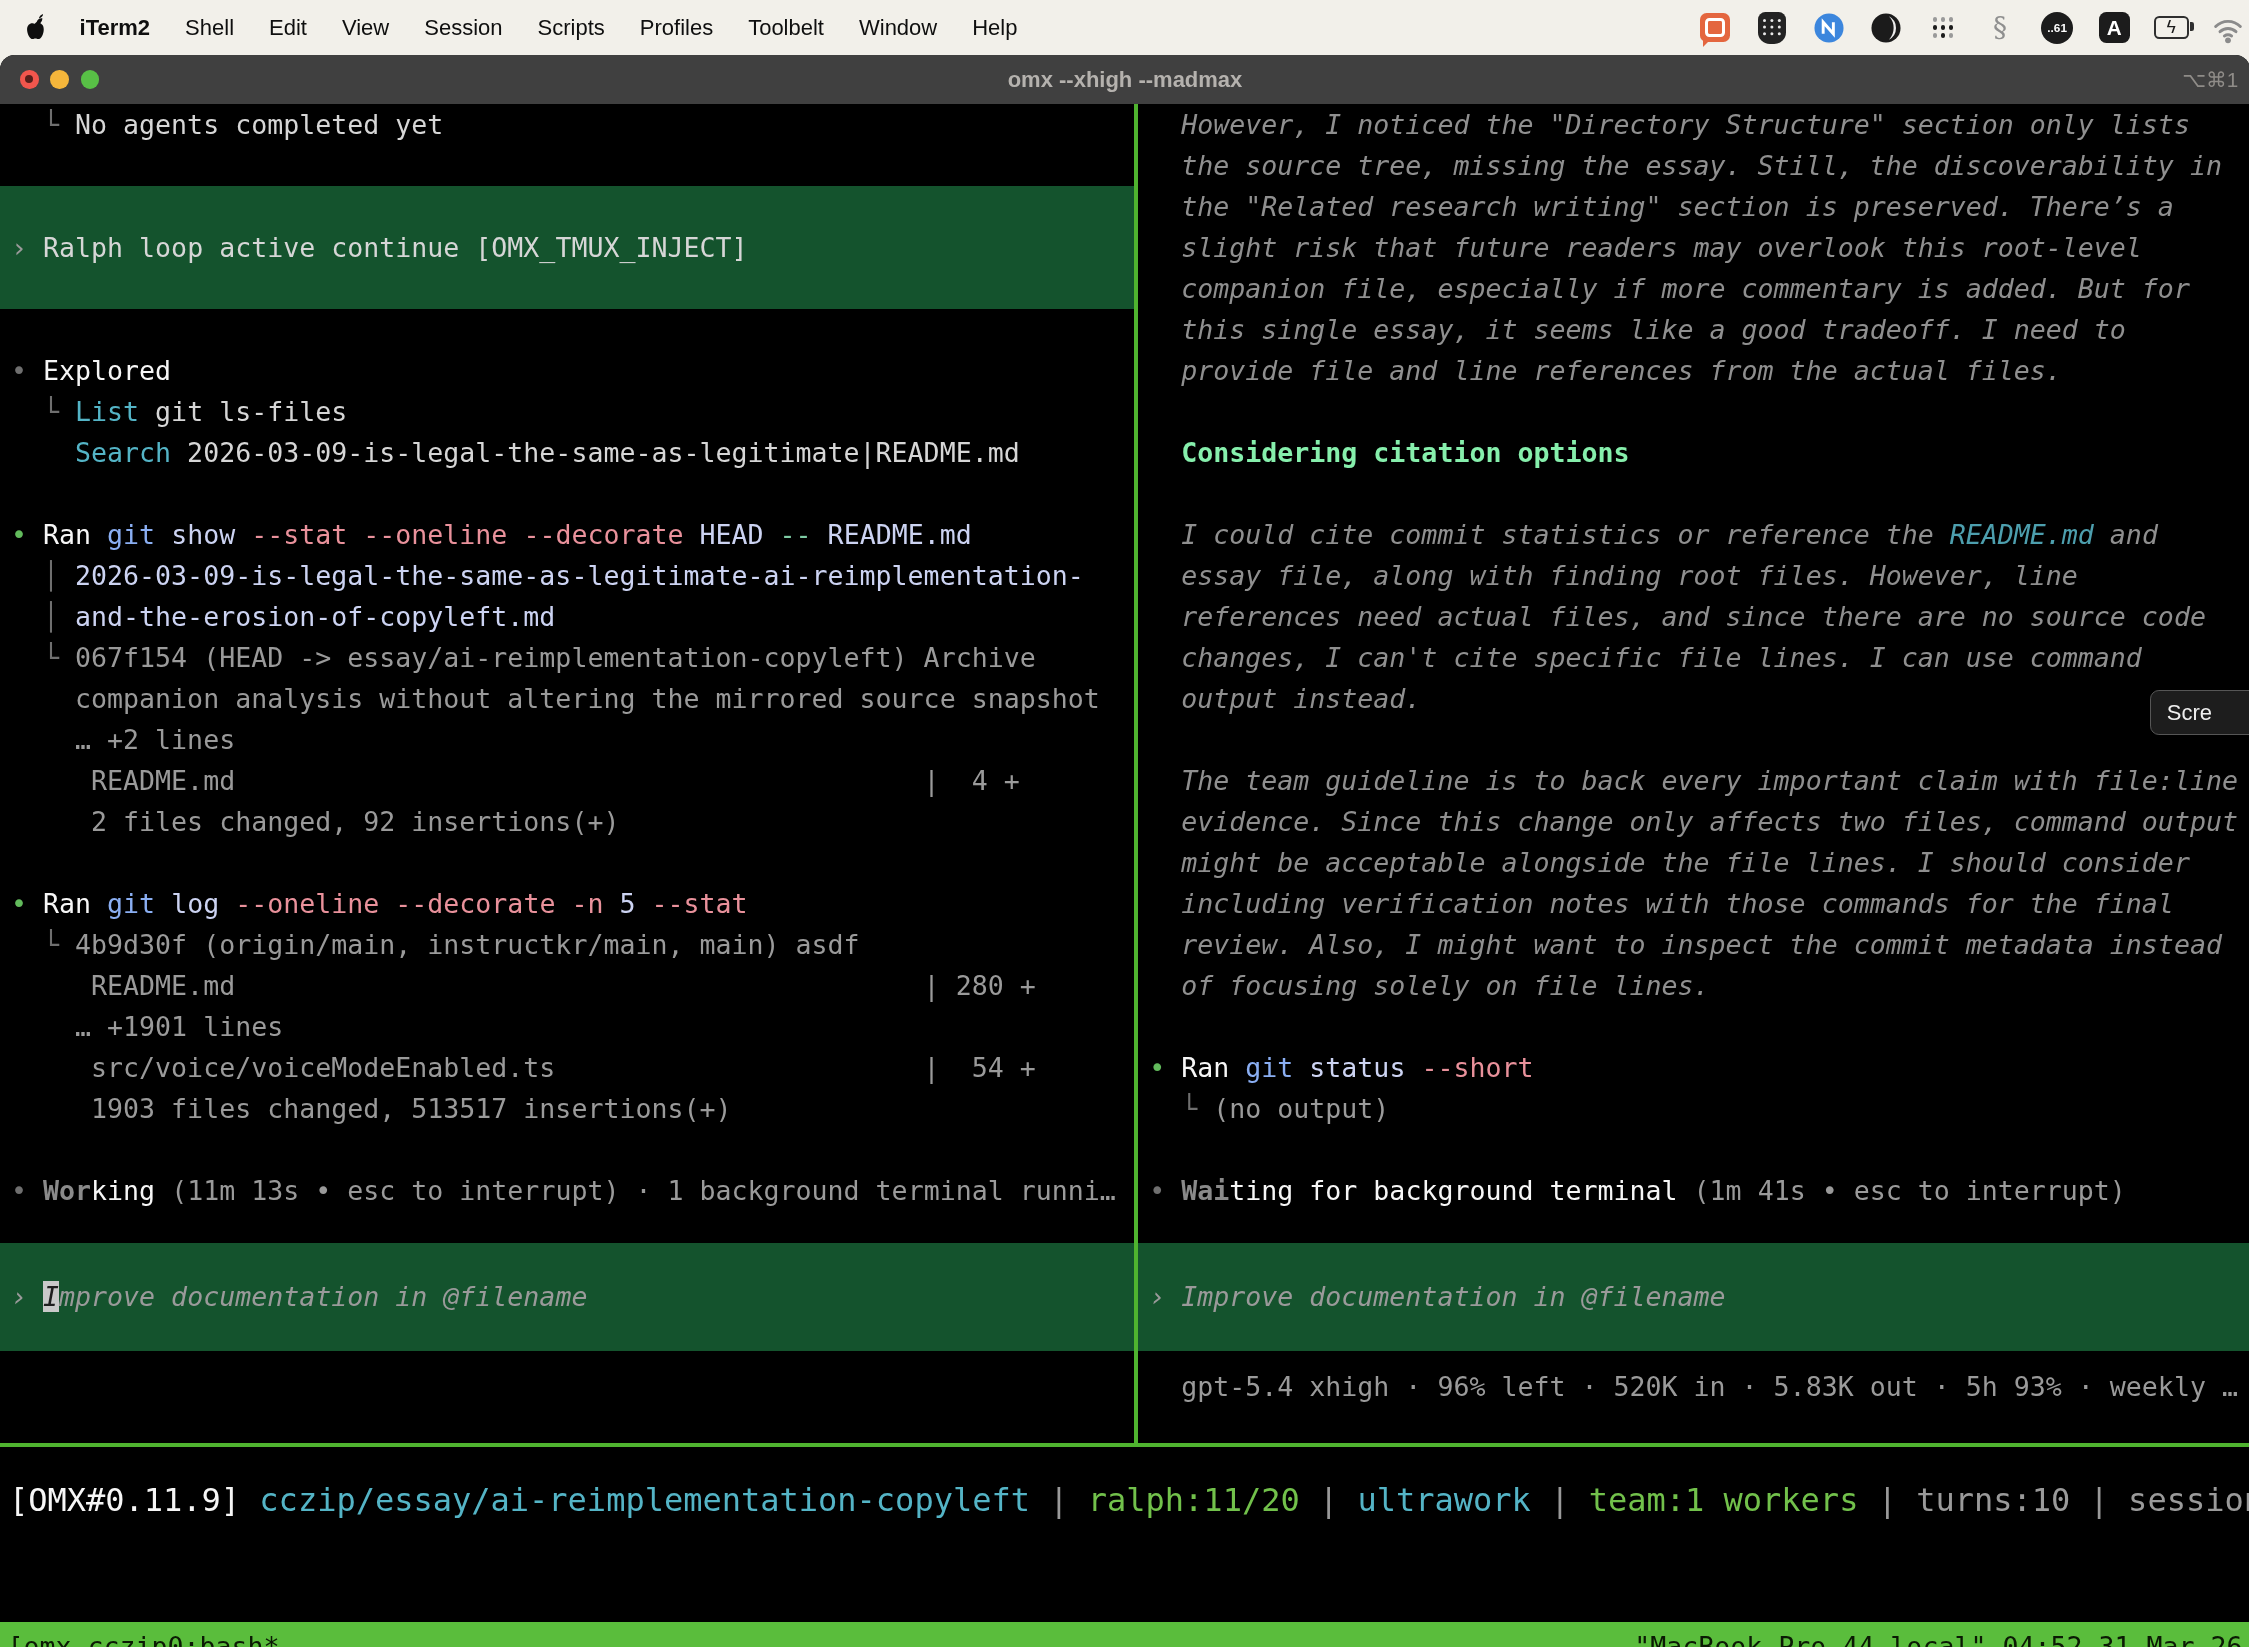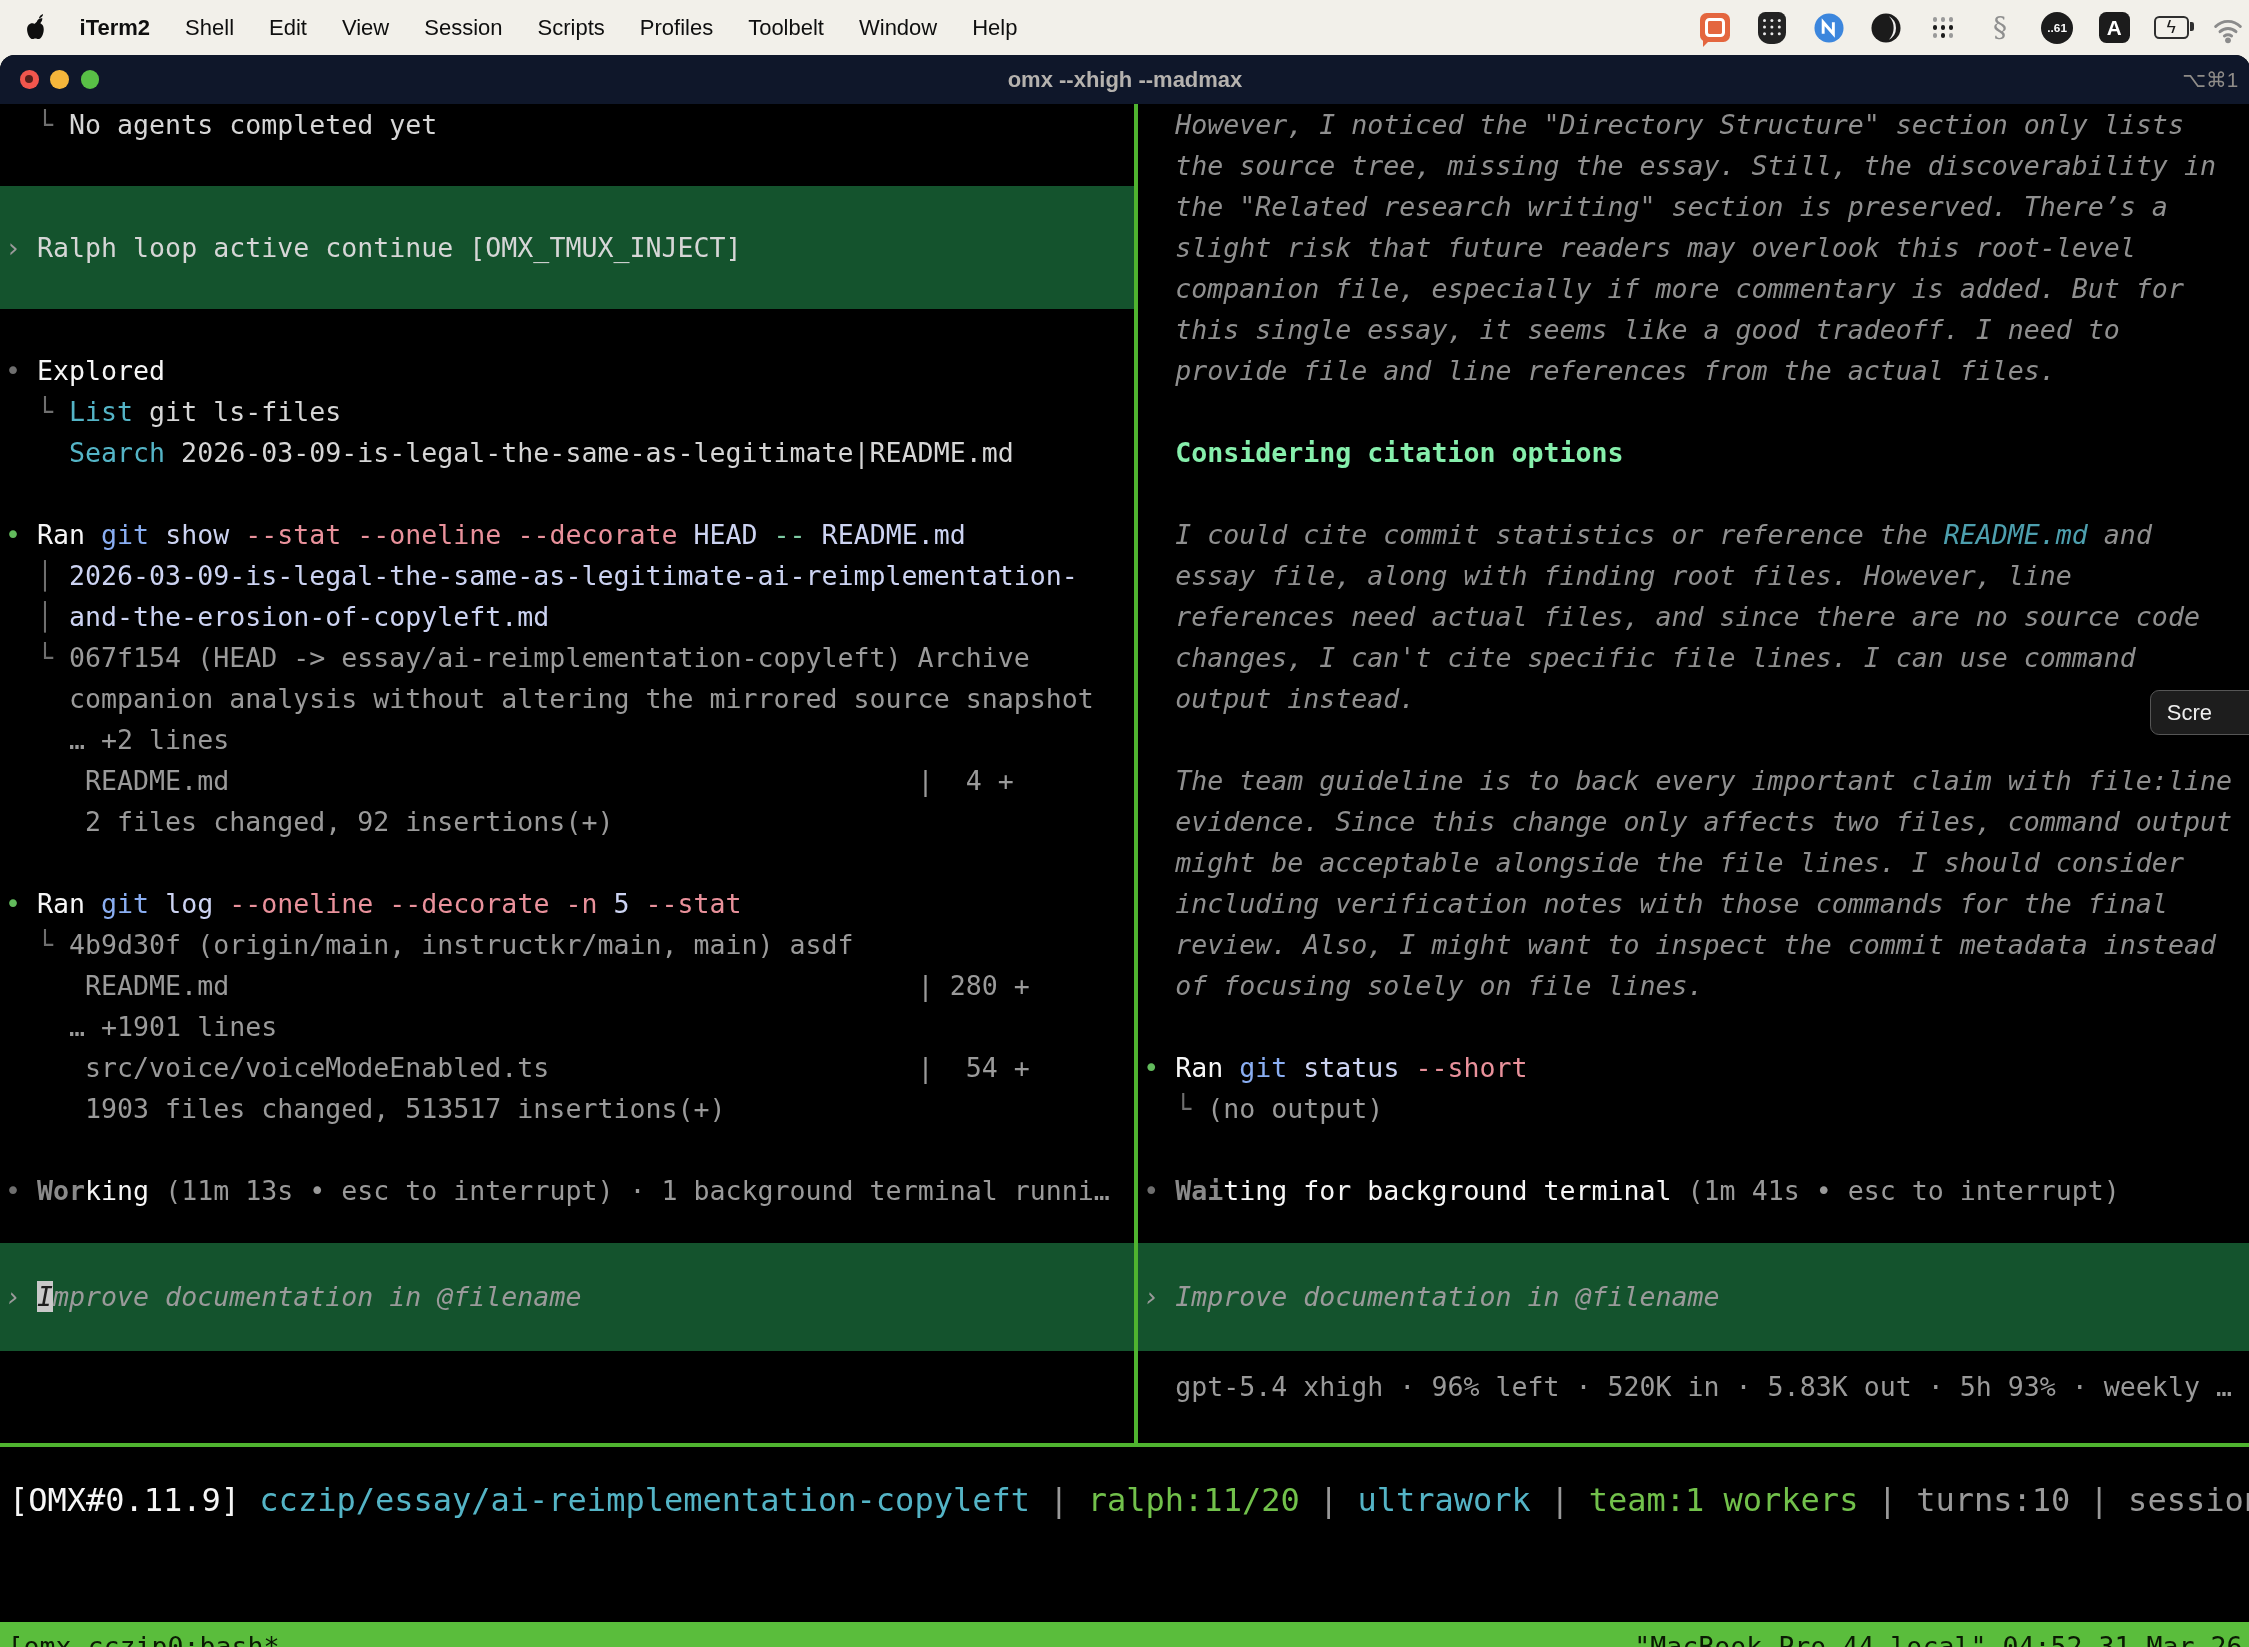--- a/index.html
+++ b/index.html
@@ -26,33 +26,33 @@
   .asq{width:31px;height:31px;border-radius:7.4px;background:#1c1c1c;color:#fff;display:flex;align-items:center;justify-content:center;font-size:20.7px;font-weight:bold;}
   .batt{width:37px;height:19px;border:2.2px solid #2f2f2f;border-radius:5.2px;position:relative;display:flex;align-items:center;justify-content:center;}
   .batt::after{content:"";position:absolute;right:-7.4px;top:3.7px;width:3.7px;height:8.9px;background:#2f2f2f;border-radius:0 2.2px 2.2px 0;}
   .batt .bolt{font-size:17.7px;color:#1c1c1c;line-height:1;}
   .dotgrid{width:20.7px;height:20.7px;position:relative;}
   .dotgrid span{position:absolute;width:4.4px;height:4.4px;border-radius:2.2px;}
 
   
   .window{position:absolute;left:0;top:55px;width:2250px;height:1592px;background:#000;
           border-radius:14.8px 14.8px 0 0;overflow:hidden;}
-  .titlebar{height:49px;background:#0f172a;position:relative;display:flex;align-items:center;}
+  .titlebar{height:49px;background:#404040;position:relative;display:flex;align-items:center;}
   .lights{display:flex;gap:11.8px;margin-left:20px;}
   .tl{width:18.5px;height:18.5px;border-radius:50%;position:relative;}
   .tl.red{background:#f2564d;}
   .tl.red::after{content:"";position:absolute;left:5.2px;top:5.2px;width:8px;height:8px;border-radius:50%;background:#571f1b;}
   .tl.yel{background:#f5b63b;}
   .tl.grn{background:#58c046;}
   .wtitle{position:absolute;left:0;right:0;text-align:center;color:#b5b2ae;
           font-family:"Liberation Sans",sans-serif;font-weight:bold;font-size:22px;}
   .wshort{margin-left:auto;margin-right:11.8px;color:#8f8c88;font-size:20.7px;font-family:"Liberation Sans",sans-serif;}
 
   .content{display:flex;height:1339px;overflow:hidden;}
-  .pane{font-size:26.6px;line-height:41px;box-sizing:border-box;padding-left:5px;overflow:hidden;}
+  .pane{font-size:26.6px;line-height:41px;box-sizing:border-box;padding-left:11px;overflow:hidden;}
   .pane.pleft{width:1134px;}
   .pane.pright{width:1112px;}
   .vdiv{width:4.4px;background:#4fb32f;}
   .hdiv{height:4.4px;background:#4fb32f;}
 
   .row{white-space:pre;min-height:41px;}
   .tbox{background:#14532d;margin-left:-11px;padding-left:11px;}
   .tbox.tall{padding-top:41px;padding-bottom:41px;}
   .tbox.short{padding-top:33px;padding-bottom:34px;font-style:italic;}
 

